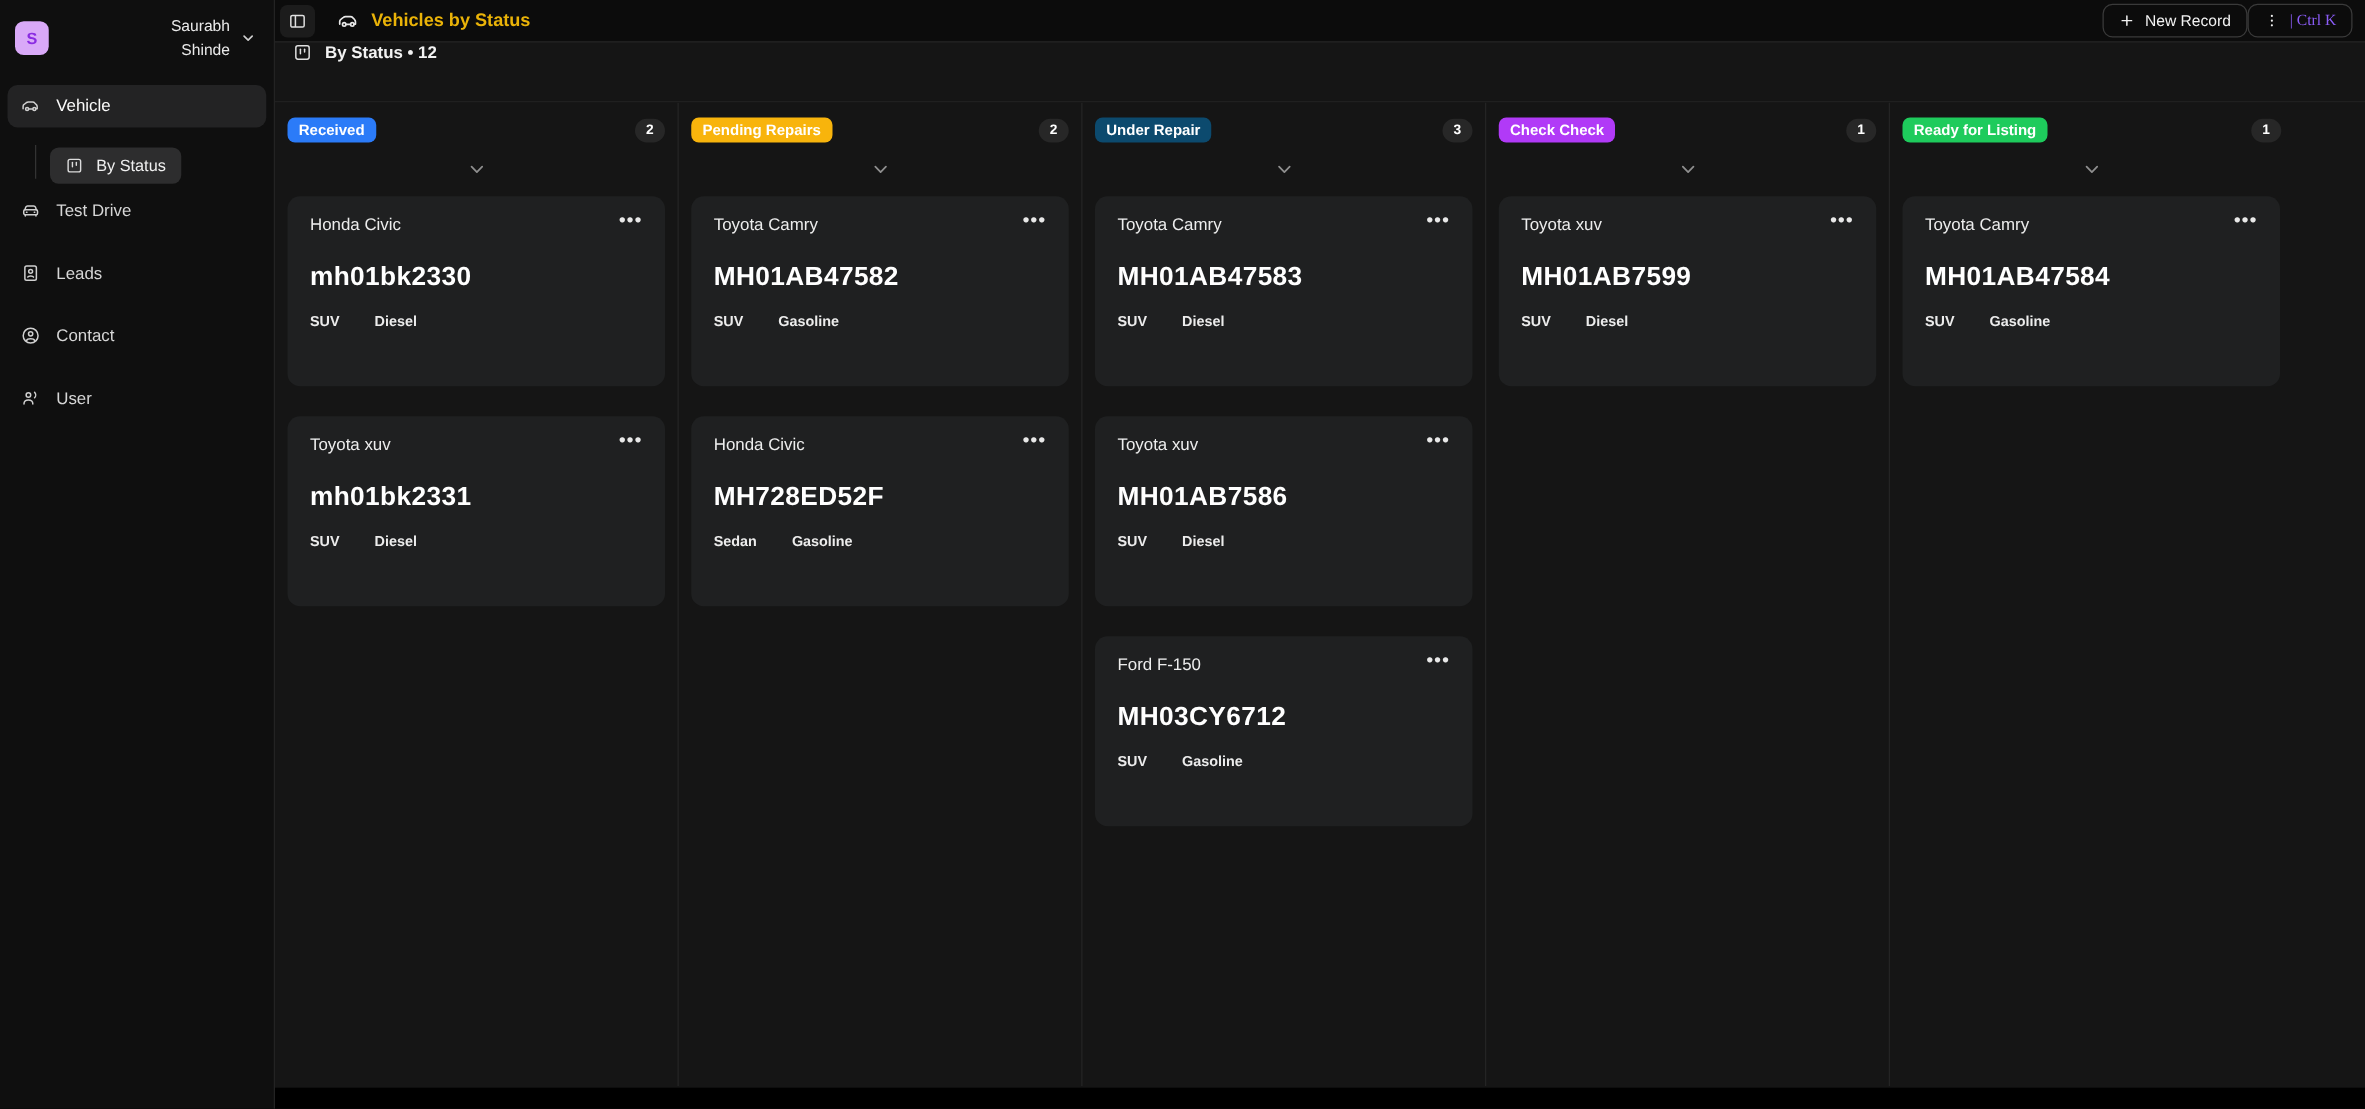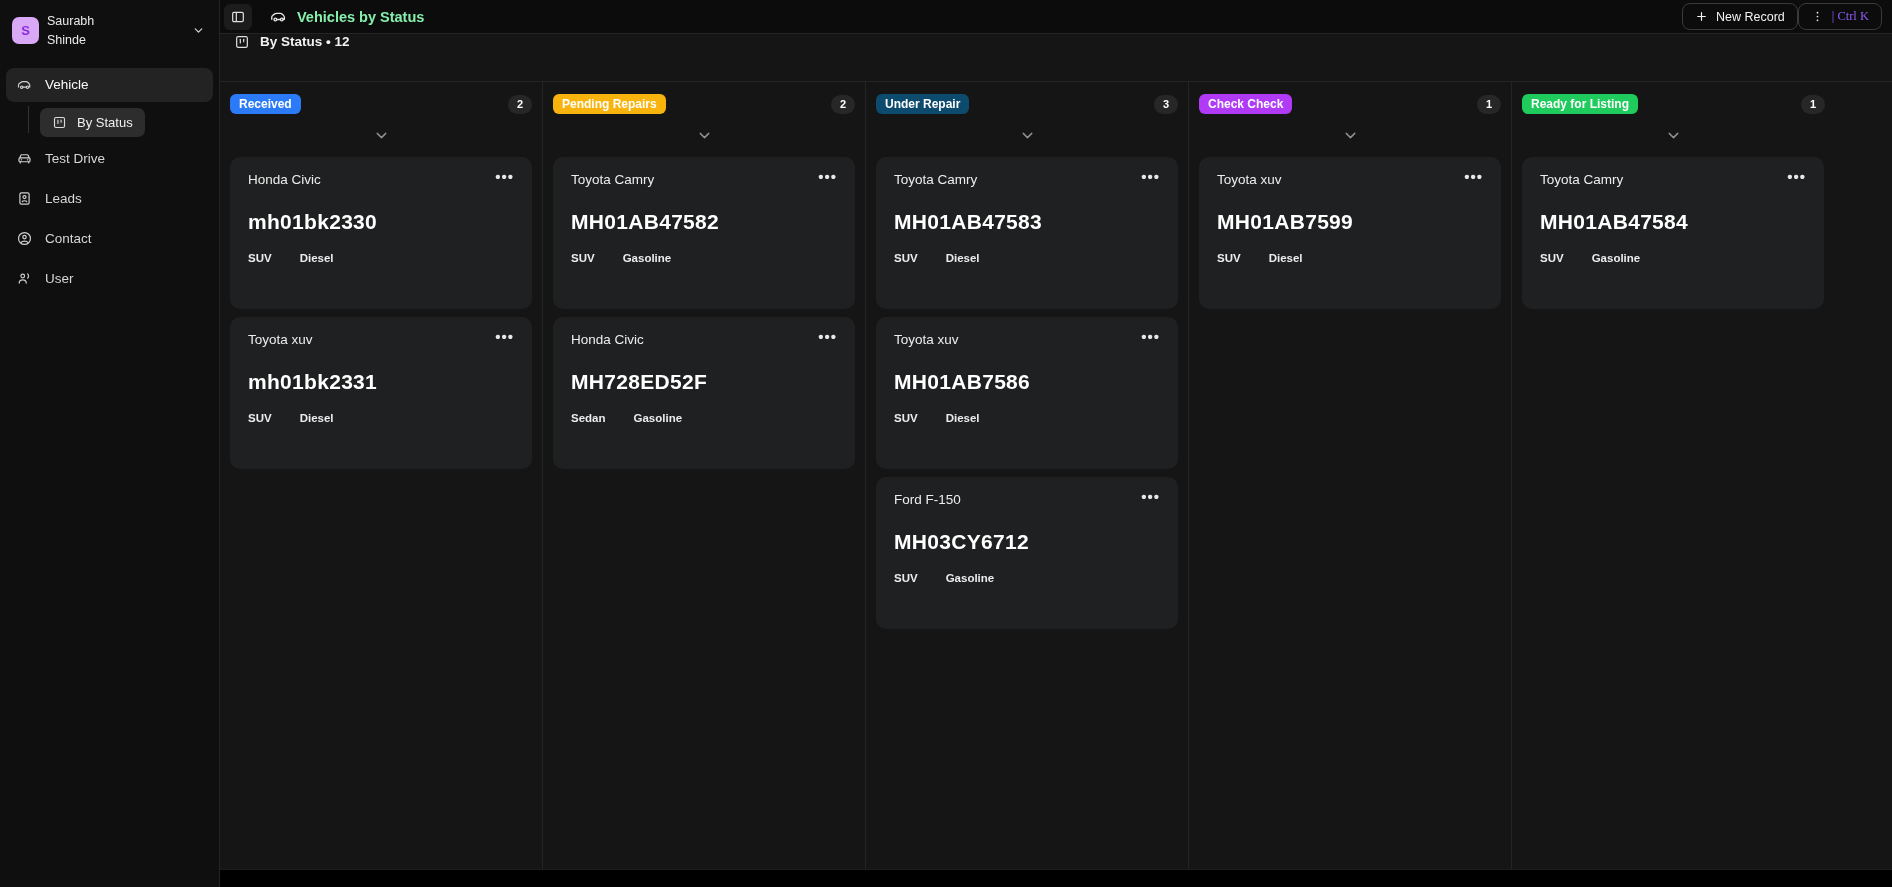--- a/index.html
+++ b/index.html
@@ -6,42 +6,42 @@
   html,body { width:1892px; height:887px; overflow:hidden; background:#050505;
     font-family:"Liberation Sans", sans-serif; }
   .app { display:flex; width:1892px; height:887px; background:#0d0d0d; }
 
   
   .sidebar { width:220px; flex-shrink:0; background:#0f0f0f; border-right:1px solid #232323;
     display:flex; flex-direction:column; }
   .user-row { display:flex; align-items:center; gap:8px; padding:12px 14px 8px 12px; cursor:pointer; }
   .avatar { width:27px; height:27px; border-radius:7px; background:#d9a9f8; color:#8a2be2;
     font-weight:700; font-size:13px; display:flex; align-items:center; justify-content:center; flex-shrink:0; }
-  .user-name { flex:1; text-align:left; font-size:12.5px; color:#eaeaea; line-height:1.5; }
+  .user-name { flex:1; text-align:right; font-size:12.5px; color:#eaeaea; line-height:1.5; }
   .user-chevron { color:#cfcfcf; display:flex; }
   .nav { padding:10px 6px 0; }
   .nav-item { display:flex; align-items:center; gap:12px; height:34px; padding:0 10px;
-    border-radius:8px; color:#d6d6d6; font-size:13.5px; margin-bottom:6px; cursor:pointer; }
+    border-radius:8px; color:#d6d6d6; font-size:13.5px; margin-bottom:16px; cursor:pointer; }
   .nav-item.active { background:#232324; color:#fafafa; }
   .nav-item .ic { display:flex; color:#cfcfcf; }
   .sub-wrap { position:relative; padding-left:34px; margin:3px 0 5px; }
   .sub-wrap::before { content:""; position:absolute; left:22px; top:-2px; bottom:4px;
     width:1px; background:#333; }
   .sub-item { display:inline-flex; align-items:center; gap:10px; height:29px; padding:0 12px;
     border-radius:7px; background:#2d2d2e; color:#f0f0f0; font-size:13px; cursor:pointer; }
   .sub-item .ic { display:flex; color:#dcdcdc; }
 
   
   .main { flex:1; display:flex; flex-direction:column; min-width:0; }
   .topbar { height:33px; flex-shrink:0; background:#0c0c0c; display:flex; align-items:center;
     padding:0 10px 0 4px; }
   .panel-btn { width:28px; height:26px; border-radius:6px; background:#1c1c1c; display:flex;
     align-items:center; justify-content:center; color:#e0e0e0; cursor:pointer; }
   .title-wrap { display:flex; align-items:center; gap:9px; margin-left:17px; color:#e8e8e8; }
-  .page-title { font-size:14.5px; font-weight:700; color:#86efac; }
+  .page-title { font-size:14.5px; font-weight:700; color:#eab308; }
   .topbar-right { margin-left:auto; display:flex; align-items:center; gap:0; }
   .btn { display:flex; align-items:center; gap:8px; border:1px solid #3a3a3a; border-radius:8px;
     height:27px; padding:0 12px; background:transparent; color:#f2f2f2; font-size:12.5px; cursor:pointer;
     font-family:inherit; }
   .btn .ic { display:flex; }
   .shortcut { color:#8b5cf6; font-size:12.5px;font-family:Liberation Serif, serif; }
 
   .toolbar { height:49px; flex-shrink:0; background:#151515; border-top:1px solid #242424;
     border-bottom:1px solid #242424; display:flex; padding:0 14px; gap:10px; }
   .toolbar .ic { display:flex; color:#e0e0e0; }
@@ -49,21 +49,21 @@
 
   
   .board { flex:1; display:flex; background:#151515; overflow:hidden; }
   .column { width:323px; flex-shrink:0; border-right:1px solid #242424; padding:12px 10px 0; }
   .column:last-child { border-right:none; }
   .col-header { display:flex; justify-content:space-between; align-items:center; }
   .badge { font-size:12px; font-weight:600; color:#fff; padding:3px 9px; border-radius:6px; line-height:1.2; }
   .count { background:#272727; color:#fff; font-size:11px; font-weight:700; padding:4px 9px;
     border-radius:999px; line-height:1; }
   .col-chevron { display:flex; justify-content:center; margin:13px 0 13px; color:#8f8f8f; cursor:pointer; }
-  .cards { display:flex; flex-direction:column; gap:8px; }
+  .cards { display:flex; flex-direction:column; gap:24px; }
   .card { width:302px; height:152px; background:#1f2021; border-radius:10px; padding:15px 18px;
     cursor:pointer; }
   .card-head { display:flex; justify-content:space-between; align-items:flex-start; }
   .card-title { font-size:13.5px; color:#ededed; }
   .card-dots { color:#e8e8e8; font-size:15px; font-weight:700; letter-spacing:1px; line-height:10px; cursor:pointer; }
   .plate { margin-top:23px; font-size:21px; font-weight:700; color:#fff; letter-spacing:.3px; }
   .tags { margin-top:18px; display:flex; gap:28px; }
   .tag { font-size:11.5px; font-weight:700; color:#ececec; }
 
   .bottom-strip { height:18px; flex-shrink:0; background:#000; border-top:1px solid #1c1c1c; }

